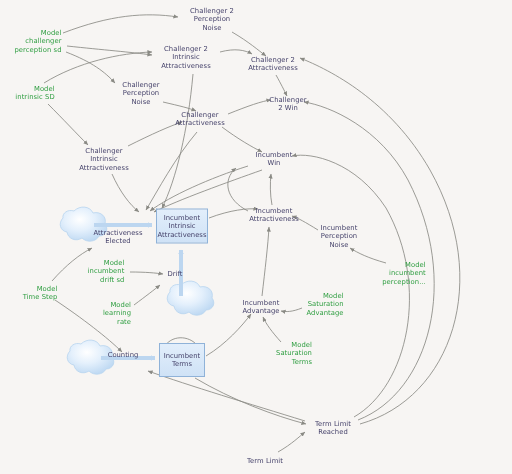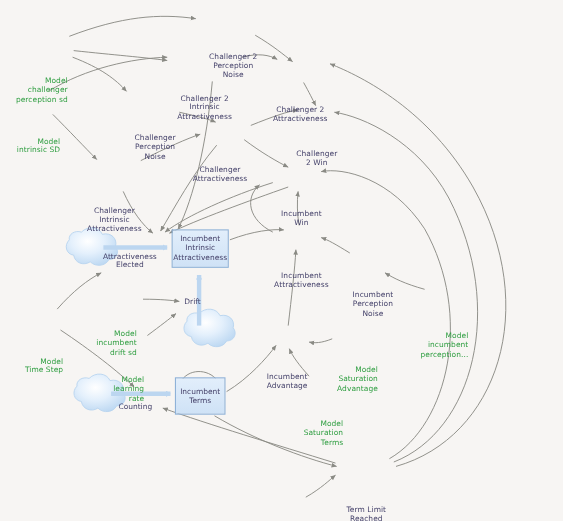--- a/index.html
+++ b/index.html
@@ -19,21 +19,20 @@
   
   .node{
     position:absolute;
     color:#46436b;
     font-size:6.8px;
     line-height:8.4px;
     text-align:center;
     white-space:pre-line;
     transform:translate(-50%,-50%);
     letter-spacing:.05px;
-    margin-top:40px;
   }
   .node.param{ color:#2f9e41;text-align:right; }
 
   
   .stock{
     position:absolute;
     border:1px solid #8fb2d8;
     background:linear-gradient(180deg,#e2eefb 0%,#cfe2f6 100%);
     color:#46436b;
     font-size:6.8px;
@@ -170,21 +169,21 @@
   <div class="stock" style="left:182px;top:226px;width:52px;height:35px;">Incumbent
 Intrinsic
 Attractiveness</div>
 
   <div class="stock" style="left:182px;top:360px;width:46px;height:34px;">Incumbent
 Terms</div>
 
   <div class="flowlabel" style="left:118px;top:229px;">Attractiveness
 Elected</div>
   <div class="flowlabel" style="left:175px;top:270px;">Drift</div>
-  <div class="flowlabel" style="left:123px;top:366px;">Counting</div>
+  <div class="flowlabel" style="left:123px;top:351px;">Counting</div>
 
   <div class="node" style="left:212px;top:20px;">Challenger 2
 Perception
 Noise</div>
   <div class="node" style="left:186px;top:58px;">Challenger 2
 Intrinsic
 Attractiveness</div>
   <div class="node" style="left:273px;top:64px;">Challenger 2
 Attractiveness</div>
   <div class="node" style="left:141px;top:94px;">Challenger

